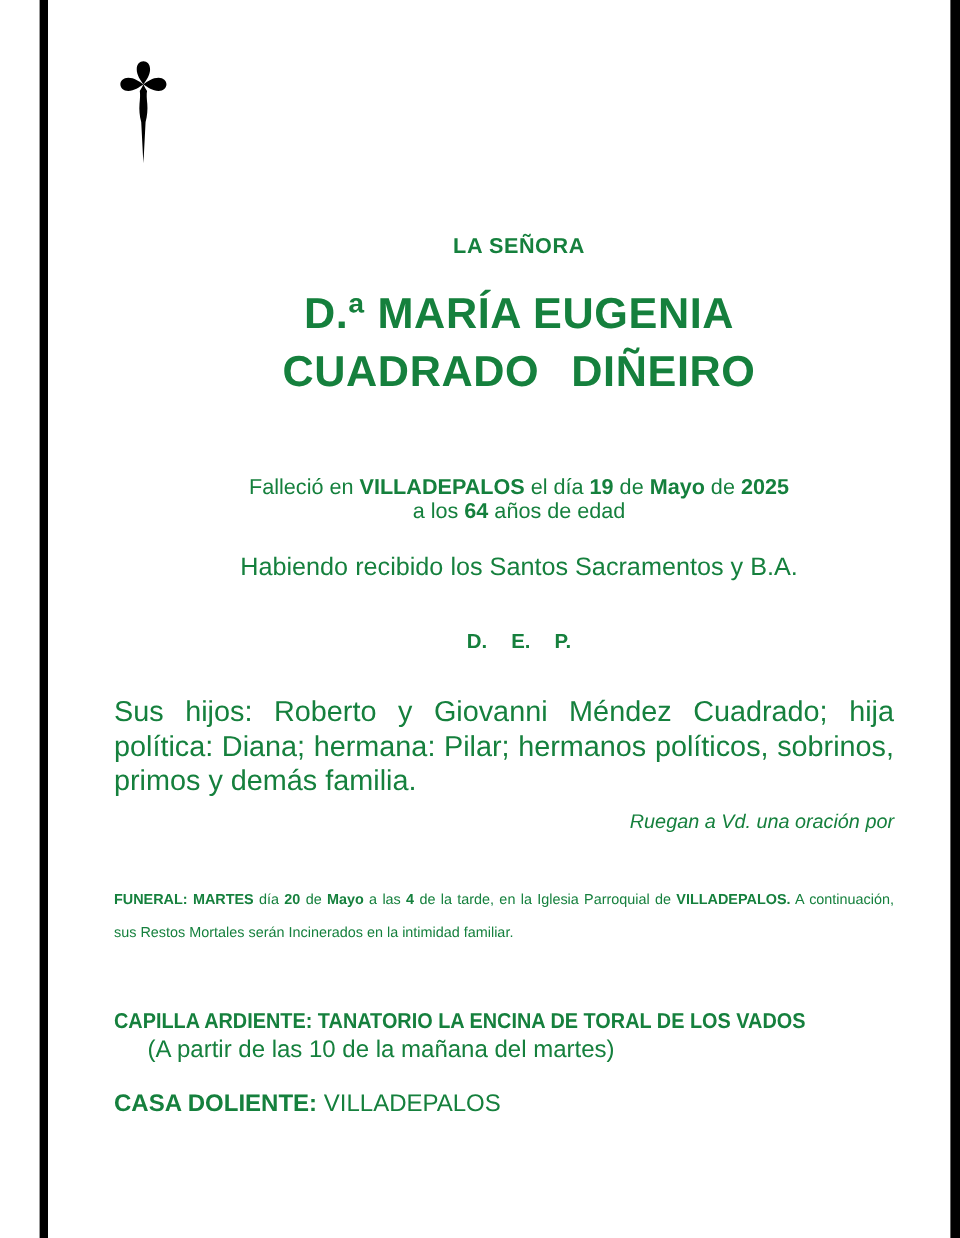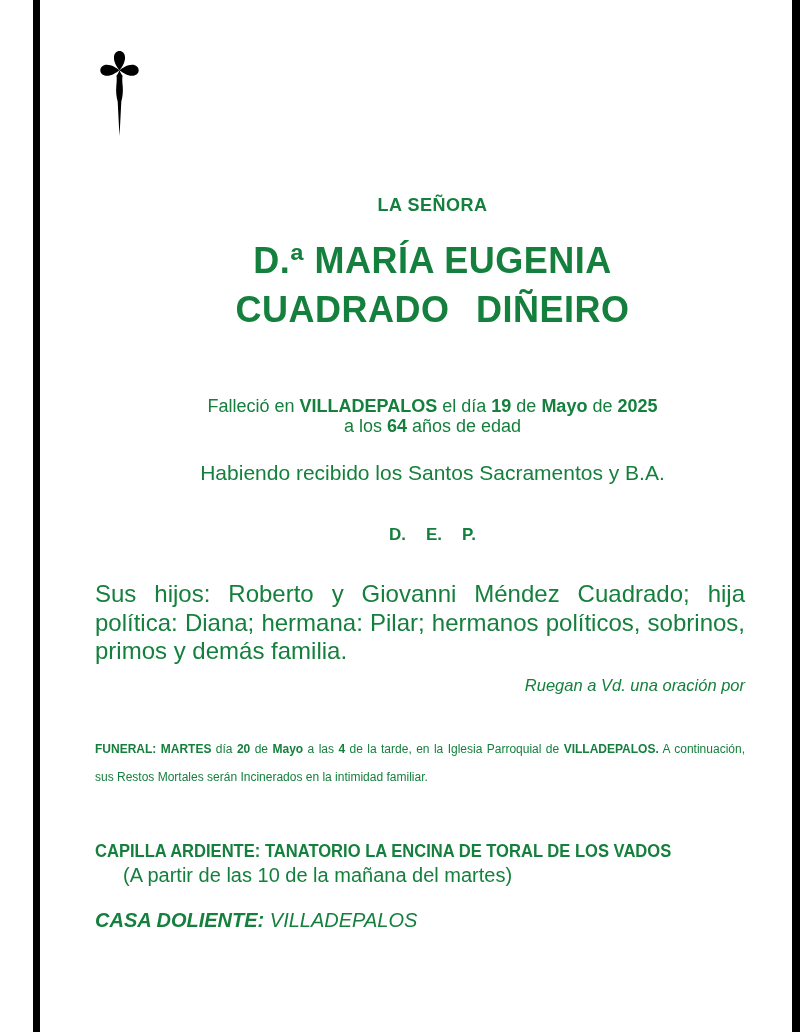--- a/index.html
+++ b/index.html
@@ -44,21 +44,21 @@
     text-align: right; font-size: 16.5px; font-weight: normal; font-style: italic;
     line-height: 21.5px;
   }
   .funeral-text { top: 736px; font-size: 12px; line-height: 27.5px; }
   .chapel-title {
     position: absolute; left: 95px; right: 45px; top: 841px;
     font-size: 18px; font-weight: bold; white-space: nowrap;
     transform: scaleX(0.92); transform-origin: left center;
   }
   .chapel-subtitle { position: absolute; left: 95px; right: 55px; top: 864px; font-size: 20px; margin-left: 28px; }
-  .casa-line { position: absolute; left: 95px; right: 55px; top: 909px; font-size: 20px; font-style: italic; }
+  .casa-line { position: absolute; left: 95px; right: 55px; top: 909px; font-size: 20px; }
   .b { font-weight: bold; }
 </style>
 </head>
 <body>
 
 <div class="page">
 
   <div class="border-left"></div>
   <div class="border-right"></div>
 

